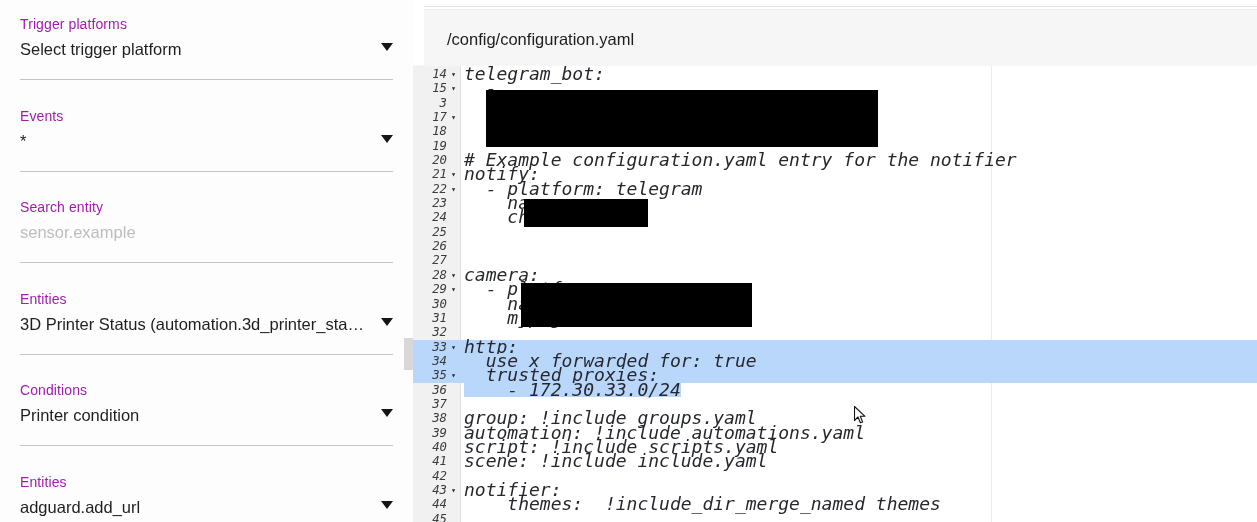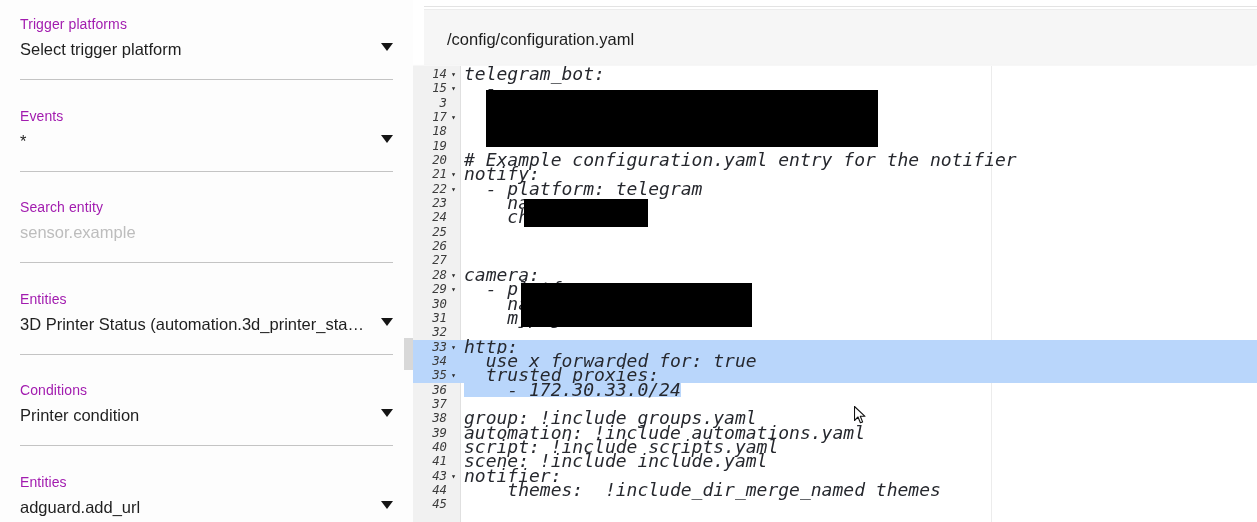--- a/index.html
+++ b/index.html
@@ -357,20 +357,21 @@
             <div class="row"><div class="gutter">32</div><div class="code"></div></div>
             <div class="row hl"><div class="gutter">33<span class="fold">▾</span></div><div class="code">http:</div></div>
             <div class="row hl"><div class="gutter">34</div><div class="code">  use_x_forwarded_for: true</div></div>
             <div class="row hl"><div class="gutter">35<span class="fold">▾</span></div><div class="code">  trusted_proxies:</div></div>
             <div class="row hl-partial"><div class="gutter">36</div><div class="code">    - 172.30.33.0/24</div></div>
             <div class="row"><div class="gutter">37</div><div class="code"></div></div>
             <div class="row"><div class="gutter">38</div><div class="code">group: !include groups.yaml</div></div>
             <div class="row"><div class="gutter">39</div><div class="code">automation: !include automations.yaml</div></div>
             <div class="row"><div class="gutter">40</div><div class="code">script: !include scripts.yaml</div></div>
             <div class="row"><div class="gutter">41</div><div class="code">scene: !include include.yaml</div></div>
+            <div class="row"><div class="gutter">42</div><div class="code"></div></div>
             <div class="row"><div class="gutter">43<span class="fold">▾</span></div><div class="code">notifier:</div></div>
             <div class="row"><div class="gutter">44</div><div class="code">    themes:  !include_dir_merge_named themes</div></div>
             <div class="row"><div class="gutter">45</div><div class="code"></div></div>
           </div>
 
         <div id="redactions">
             <div class="redact" style="left: 73px; top: 24px; width: 392px; height: 57px;"></div>
             <div class="redact" style="left: 111px; top: 133px; width: 124px; height: 28px;"></div>
             <div class="redact" style="left: 108px; top: 217px; width: 231px; height: 44px;"></div>
           </div>

